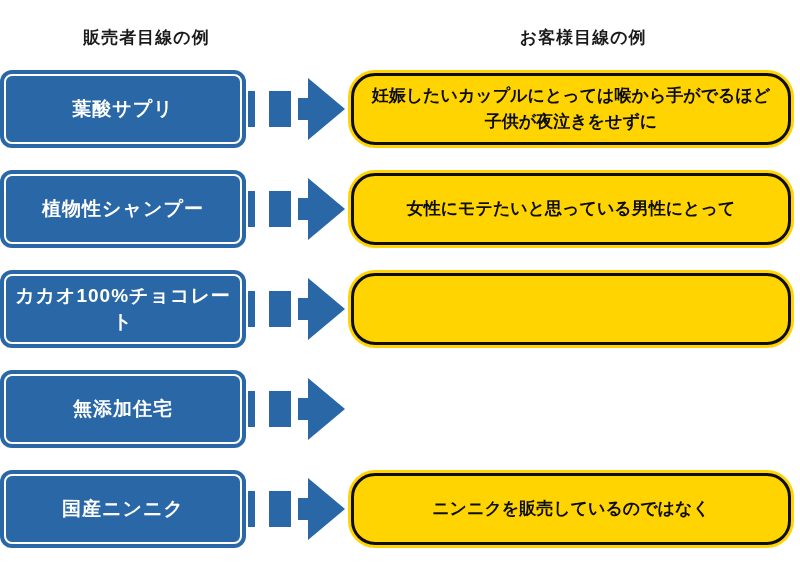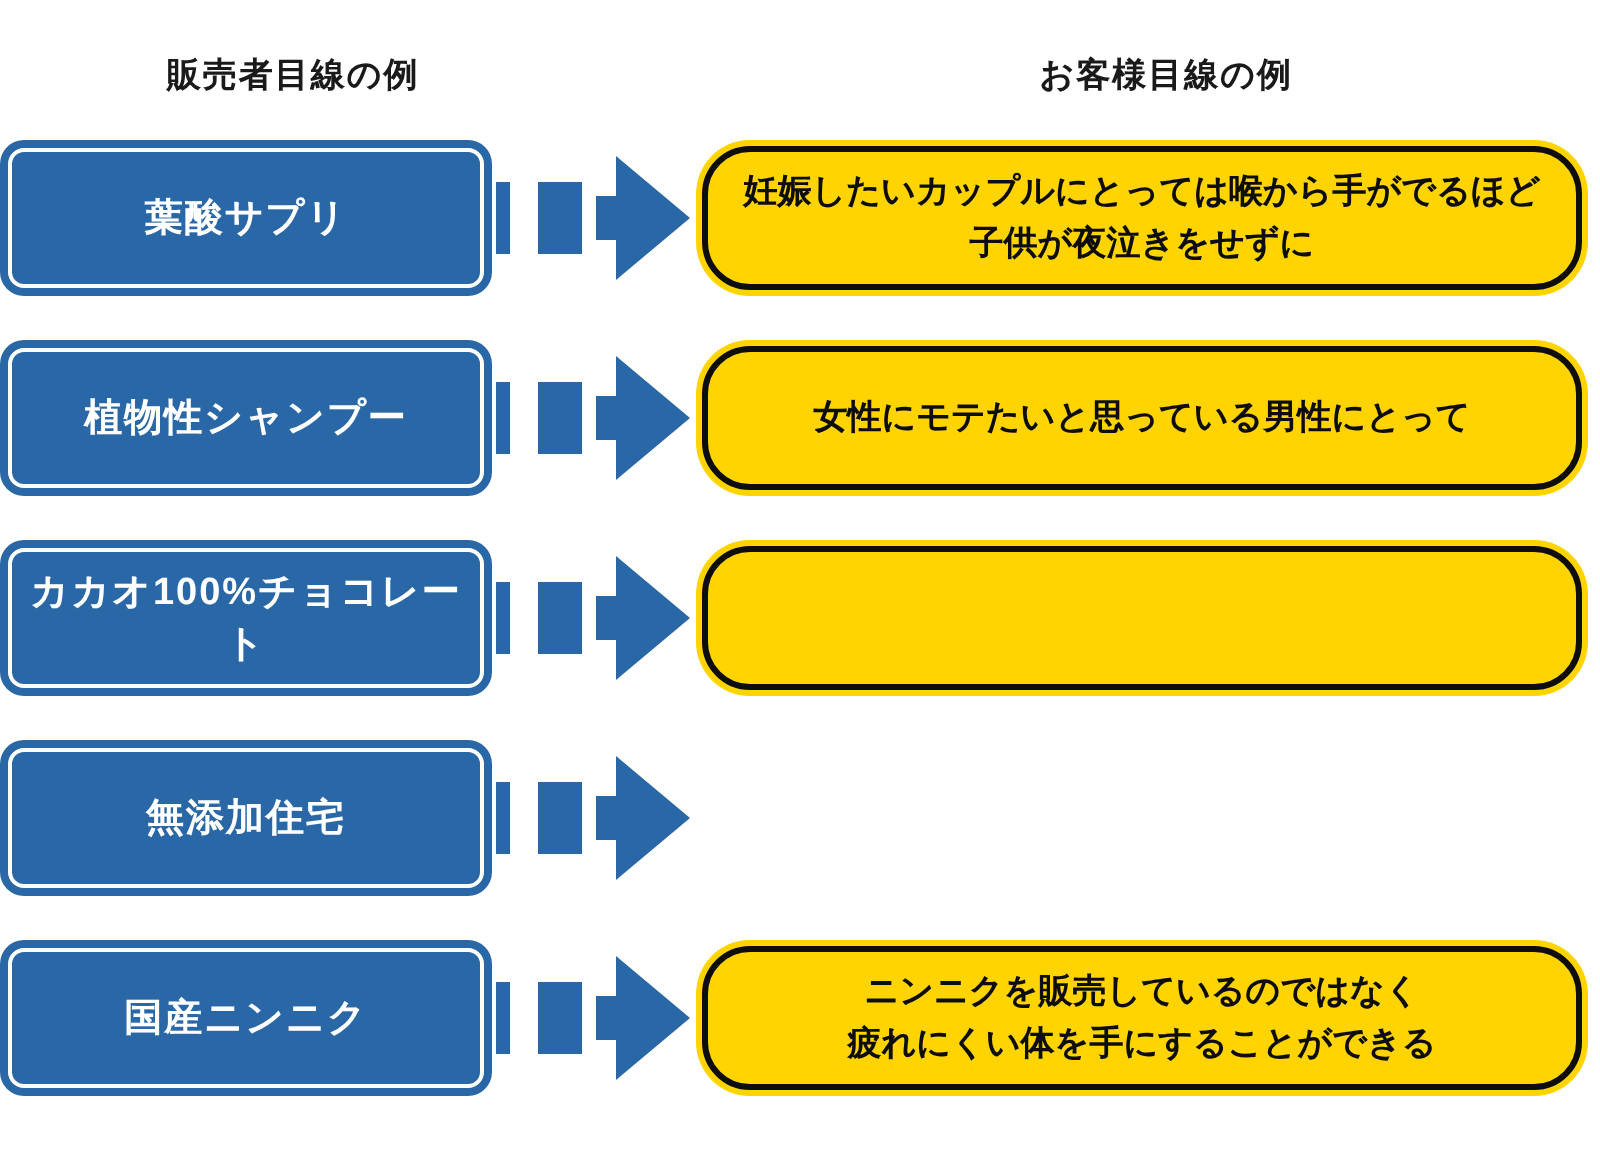--- a/index.html
+++ b/index.html
@@ -180,18 +180,17 @@
       <svg width="98" height="64" viewBox="0 0 98 64">
         <rect x="0" y="14" width="7" height="36" fill="#2967A6"></rect>
         <rect x="21" y="14" width="22" height="36" fill="#2967A6"></rect>
         <rect x="50" y="21" width="15" height="22" fill="#2967A6"></rect>
         <polygon points="60,1 97,32 60,63" fill="#2967A6"></polygon>
       </svg>
     </div>
     <div class="customer-wrap">
       <div class="customer-box">
         <div>ニンニクを販売しているのではなく</div>
-        <div>疲れにくい体を手にすることができる</div>
       </div>
     </div>
   </div>
 
 </div>
 
 </body></html>

